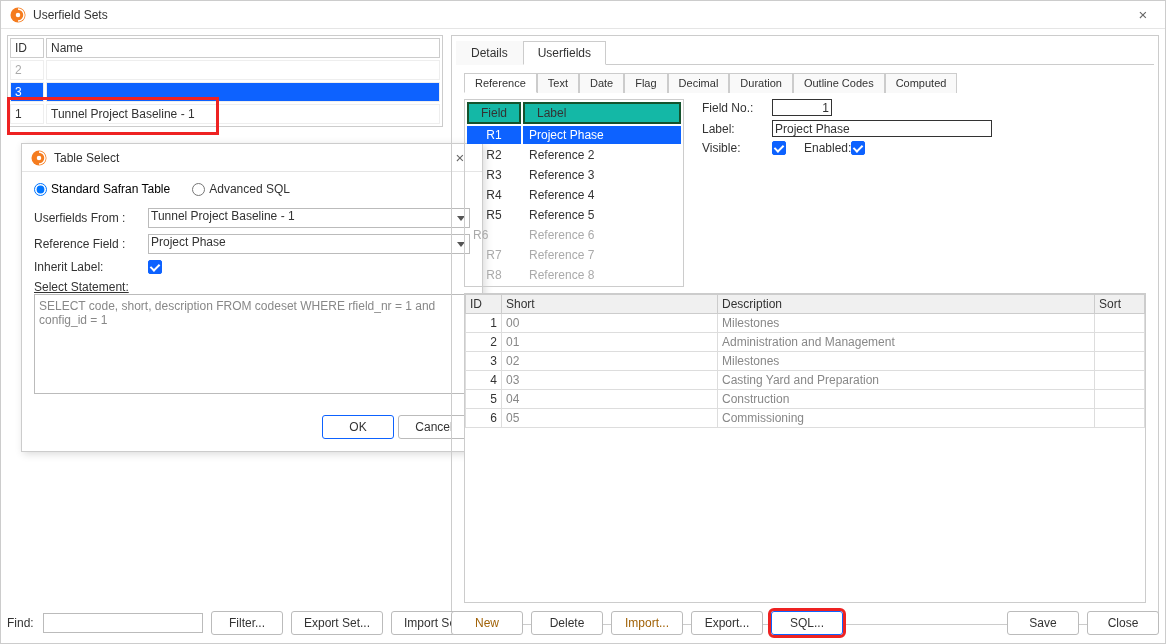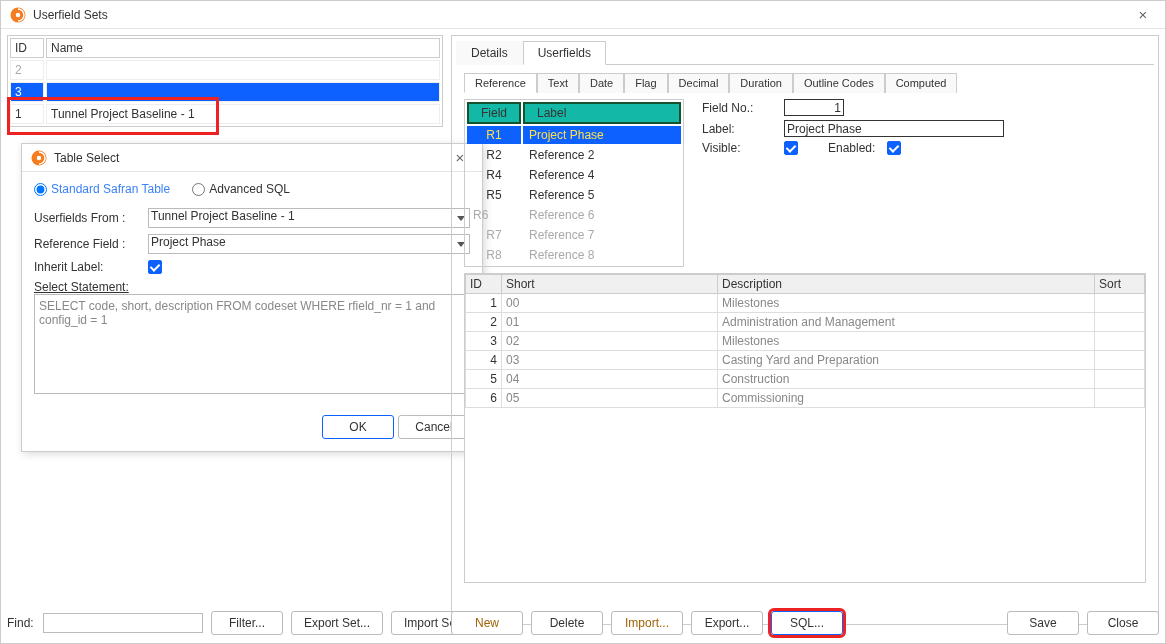--- a/index.html
+++ b/index.html
@@ -46,24 +46,24 @@
 .tab{padding:4px 14px;border:1px solid transparent;cursor:pointer;background:#f9f9f9;position:relative;top:1px}
 .tab.active{border:1px solid #ccc;border-bottom:1px solid #fff;background:#fff}
 .tab-panel{padding:8px}
 .subtabs{display:flex;gap:0;margin-bottom:6px}
 .subtab{padding:3px 10px;border:1px solid #ccc;border-bottom:none;background:#f9f9f9;cursor:pointer;font-size:11px}
 .subtab.active{background:#fff;border-bottom:1px solid #fff}
 .ref-row{display:flex;gap:10px}
 .field-list{width:220px;border:1px solid #ccc}
 .field-list thead th{border:2px solid #14532d;padding:2px 12px;text-align:left;font-weight:400;background:#14b8a6}
 .field-list tbody td{padding:2px 6px;height:16px}
-.field-list tbody tr.sel td{background:#0d62ff;color:#fde047}
+.field-list tbody tr.sel td{background:#0d62ff;color:#ffffff}
 .field-list tbody tr.disabled td{color:#aaa}
 .field-props{flex:1;padding-left:8px}
-.fp-row{display:flex;align-items:center;gap:12px;margin-bottom:4px}
+.fp-row{display:flex;align-items:center;gap:0;margin-bottom:4px}
 .fp-row .pl{width:70px}
 .fp-row input[type=text]{border:1px solid #333;padding:0 2px;height:17px}
 .fp-row .num{width:60px;text-align:right}
 .fp-row .long{width:220px}
 .data-grid{border:1px solid #ccc;margin-top:6px}
 .data-grid table{width:100%;border-collapse:collapse}
 .data-grid th{background:#f0f0f0;border:1px solid #ccc;padding:2px 4px;text-align:left;font-weight:400}
 .data-grid td{border:1px solid #ddd;padding:2px 4px;color:#888;height:17px}
 .data-grid td.idcell{text-align:right;color:#333;width:36px}
 .data-grid-wrap{height:308px;overflow:hidden;background:#fff}
@@ -119,21 +119,21 @@
                 <circle cx="12" cy="12" r="10" fill="#f57c1f"></circle>
                 <path d="M12 4a8 8 0 1 1 0 16" fill="none" stroke="#fff" stroke-width="2"></path>
                 <circle cx="12" cy="12" r="3" fill="#fff"></circle>
               </svg>
           </span>
           <span class="window-title">Table Select</span>
           <span class="win-close">×</span>
         </div>
         <div class="modal-body">
           <div class="radio-row">
-            <label><input type="radio" checked="" style=""><span style="color:#3b82f6">Standard Safran Table</span></label>
+            <label><input type="radio" checked="" style=""><span style="color:#000000">Standard Safran Table</span></label>
             <label><input type="radio" style=""><span>Advanced SQL</span></label>
           </div>
           <div class="form-row">
             <span class="fl">Userfields From :</span>
             <div class="combo"><span>Tunnel Project Baseline - 1</span></div>
           </div>
           <div class="form-row">
             <span class="fl">Reference Field :</span>
             <div class="combo"><span>Project Phase</span></div>
           </div>
@@ -176,20 +176,24 @@
             </tr>
               </thead>
             <tbody id="fieldlist-body">
                 <tr class="sel ">
                   <td style="text-align:center">R1</td>
                   <td>Project Phase</td>
                 </tr>
                 <tr class="">
                   <td style="text-align:center">R2</td>
                   <td>Reference 2</td>
+                </tr>
+                <tr class="">
+                  <td style="text-align:center">R3</td>
+                  <td>Reference 3</td>
                 </tr>
                 <tr class="">
                   <td style="text-align:center">R4</td>
                   <td>Reference 4</td>
                 </tr>
                 <tr class="">
                   <td style="text-align:center">R5</td>
                   <td>Reference 5</td>
                 </tr>
                 <tr class="disabled">

